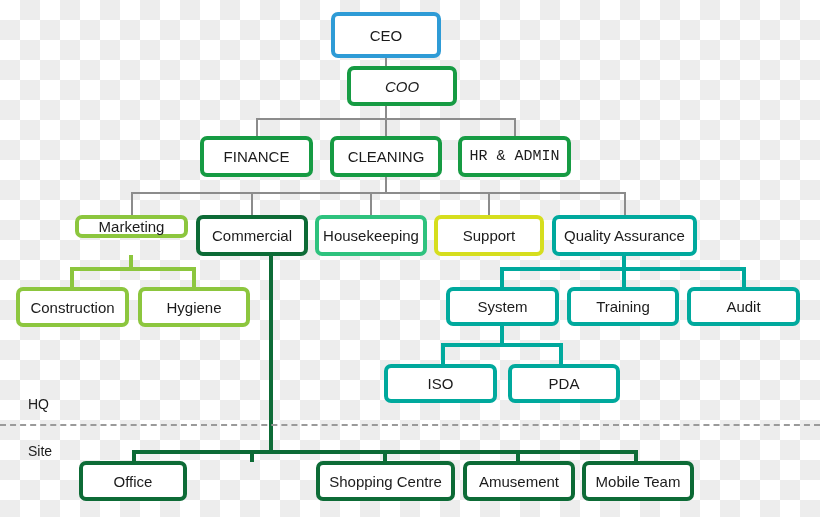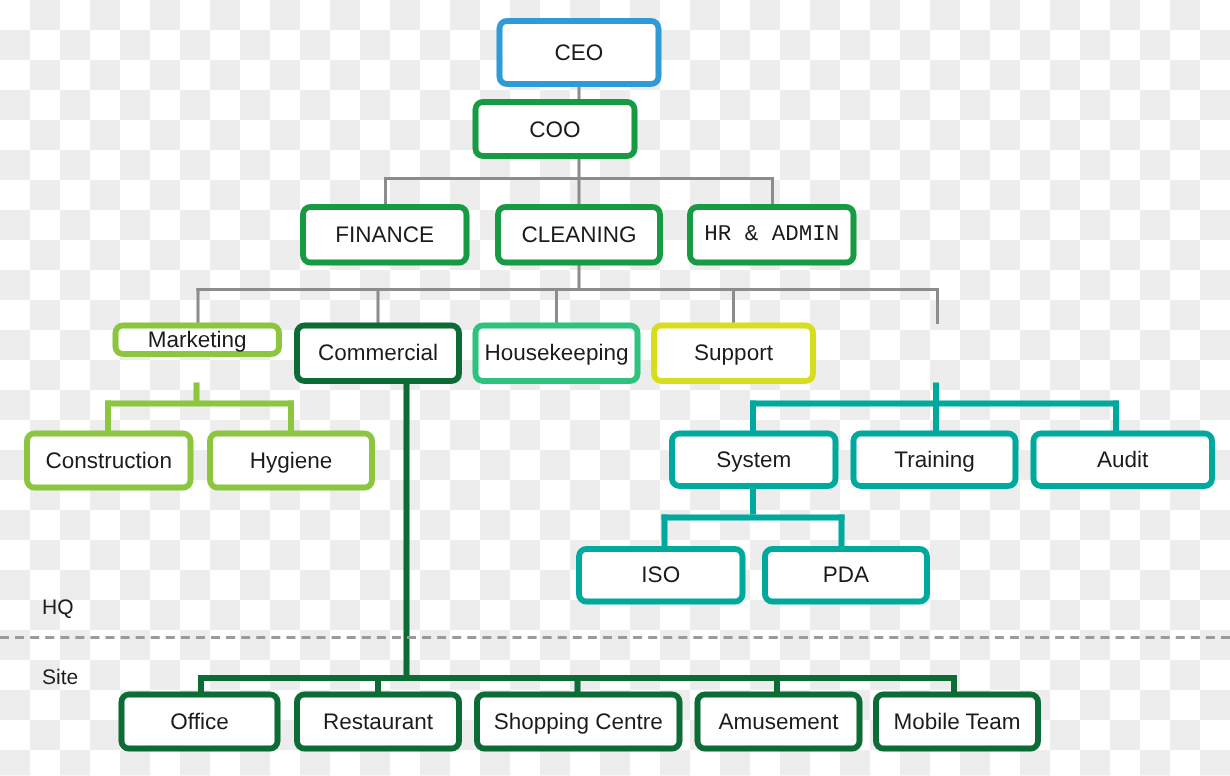--- a/index.html
+++ b/index.html
@@ -97,39 +97,39 @@
   <div class="conn" style="left:516px; top:450px; width:4px; height:12px; background:#0d6b36;"></div>
   <div class="conn" style="left:634px; top:450px; width:4px; height:12px; background:#0d6b36;"></div>
 
   <div class="divider" style="left:0px; top:424px; width:820px;"></div>
 
   <div class="side-label" style="left:28px; top:396px;text-align:center;">HQ</div>
   <div class="side-label" style="left:28px; top:443px;">Site</div>
 
   <div class="node" style="left:331px; top:12px; width:110px; height:46px; border-color:#2e9bd6;">CEO</div>
 
-  <div class="node" style="left:315px; top:66px; width:110px; height:40px; border-color:#169b43;">COO</div>
+  <div class="node" style="left:347px; top:66px; width:110px; height:40px; border-color:#169b43;font-style:italic;">COO</div>
 
   <div class="node" style="left:200px; top:136px; width:113px; height:41px; border-color:#169b43;">FINANCE</div>
   <div class="node" style="left:330px; top:136px; width:112px; height:41px; border-color:#169b43;">CLEANING</div>
   <div class="node" style="left:458px; top:136px; width:113px; height:41px; border-color:#169b43;font-family:Liberation Mono, monospace;">HR &amp; ADMIN</div>
 
   <div class="node" style="left:75px; top:215px; width:113px; height:23px; border-color:#8cc63e;">Marketing</div>
   <div class="node" style="left:196px; top:215px; width:112px; height:41px; border-color:#0d6b36;">Commercial</div>
   <div class="node" style="left:315px; top:215px; width:112px; height:41px; border-color:#2ec27e;">Housekeeping</div>
   <div class="node" style="left:434px; top:215px; width:110px; height:41px; border-color:#d6de1e;">Support</div>
+  <div class="node" style="left:552px; top:215px; width:145px; height:41px; border-color:#00a99d;">Quality Assurance</div>
 
   <div class="node" style="left:16px; top:287px; width:113px; height:40px; border-color:#8cc63e;">Construction</div>
   <div class="node" style="left:138px; top:287px; width:112px; height:40px; border-color:#8cc63e;">Hygiene</div>
   <div class="node" style="left:446px; top:287px; width:113px; height:39px; border-color:#00a99d;">System</div>
   <div class="node" style="left:567px; top:287px; width:112px; height:39px; border-color:#00a99d;">Training</div>
-  <div class="node" style="left:687px; top:287px; width:123px; height:39px; border-color:#00a99d;">Audit</div>
+  <div class="node" style="left:687px; top:287px; width:113px; height:39px; border-color:#00a99d;">Audit</div>
 
   <div class="node" style="left:384px; top:364px; width:113px; height:39px; border-color:#00a99d;">ISO</div>
   <div class="node" style="left:508px; top:364px; width:112px; height:39px; border-color:#00a99d;">PDA</div>
 
   <div class="node" style="left:79px; top:461px; width:108px; height:40px; border-color:#0d6b36;">Office</div>
-  <div class="node" style="left:196px; top:461px; width:112px; height:40px; border-color:#0d6b36;">Restaurant</div>
   <div class="node" style="left:316px; top:461px; width:139px; height:40px; border-color:#0d6b36;">Shopping Centre</div>
   <div class="node" style="left:463px; top:461px; width:112px; height:40px; border-color:#0d6b36;">Amusement</div>
   <div class="node" style="left:582px; top:461px; width:112px; height:40px; border-color:#0d6b36;text-align:right;">Mobile Team</div>
 
 </div>
 
 </body></html>

